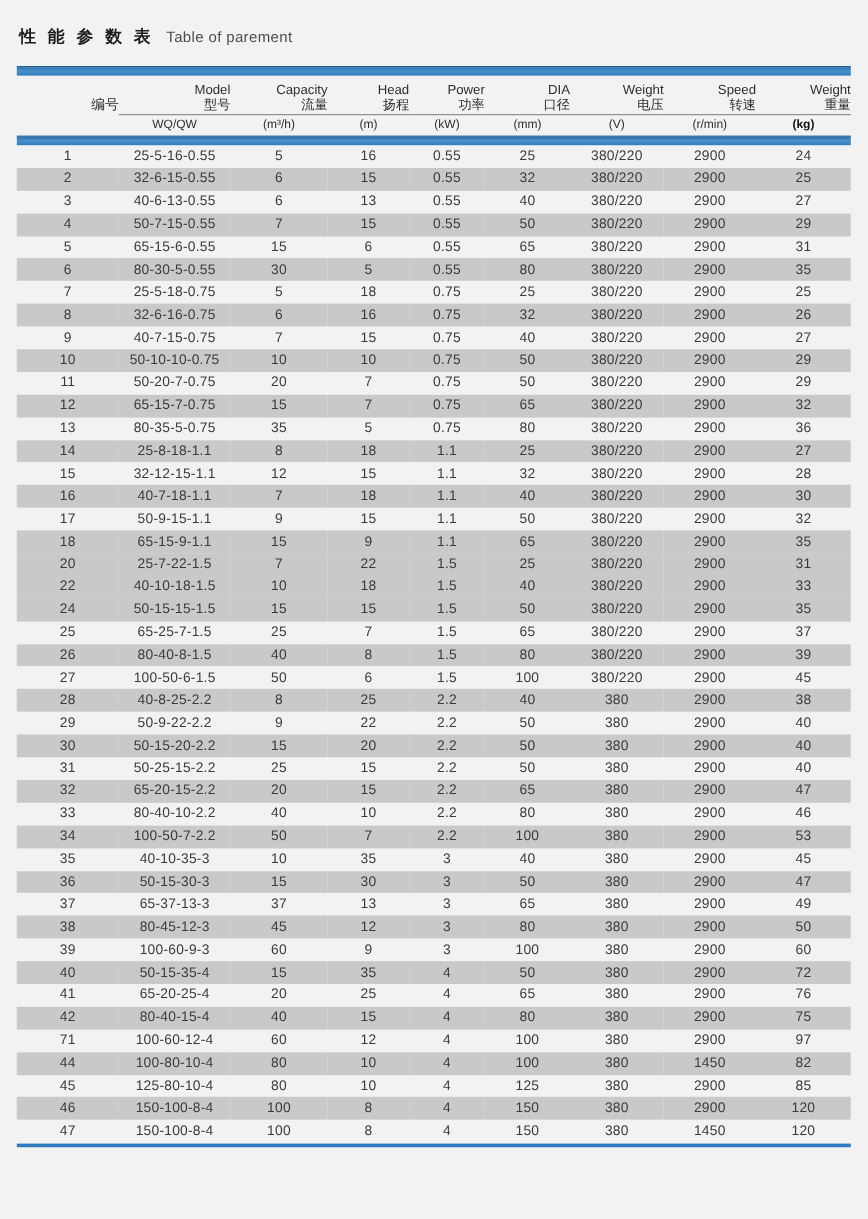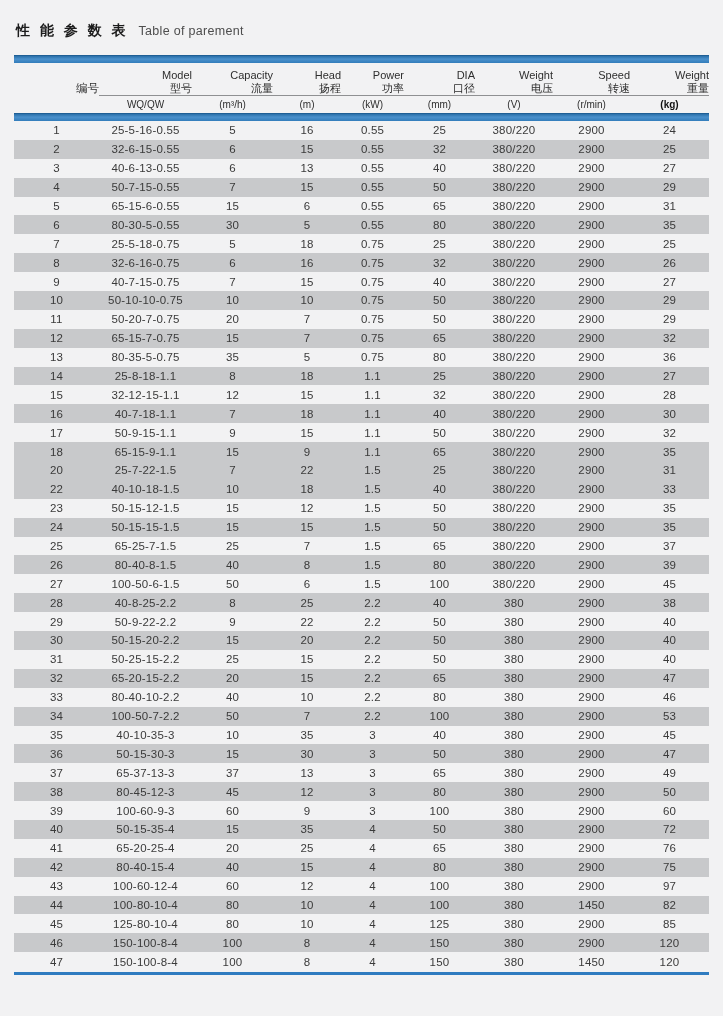--- a/index.html
+++ b/index.html
@@ -362,31 +362,20 @@
             <td>22</td>
             <td>40-10-18-1.5</td>
             <td>10</td>
             <td>18</td>
             <td>1.5</td>
             <td>40</td>
             <td>380/220</td>
             <td>2900</td>
             <td>33</td>
           </tr>
-          <tr>
-            <td>23</td>
-            <td>50-15-12-1.5</td>
-            <td>15</td>
-            <td>12</td>
-            <td>1.5</td>
-            <td>50</td>
-            <td>380/220</td>
-            <td>2900</td>
-            <td>35</td>
-          </tr>
           <tr class="stripe">
             <td>24</td>
             <td>50-15-15-1.5</td>
             <td>15</td>
             <td>15</td>
             <td>1.5</td>
             <td>50</td>
             <td>380/220</td>
             <td>2900</td>
             <td>35</td>
@@ -583,21 +572,21 @@
             <td>80-40-15-4</td>
             <td>40</td>
             <td>15</td>
             <td>4</td>
             <td>80</td>
             <td>380</td>
             <td>2900</td>
             <td>75</td>
           </tr>
           <tr>
-            <td>43</td>
+            <td>71</td>
             <td>100-60-12-4</td>
             <td>60</td>
             <td>12</td>
             <td>4</td>
             <td>100</td>
             <td>380</td>
             <td>2900</td>
             <td>97</td>
           </tr>
           <tr class="stripe">

